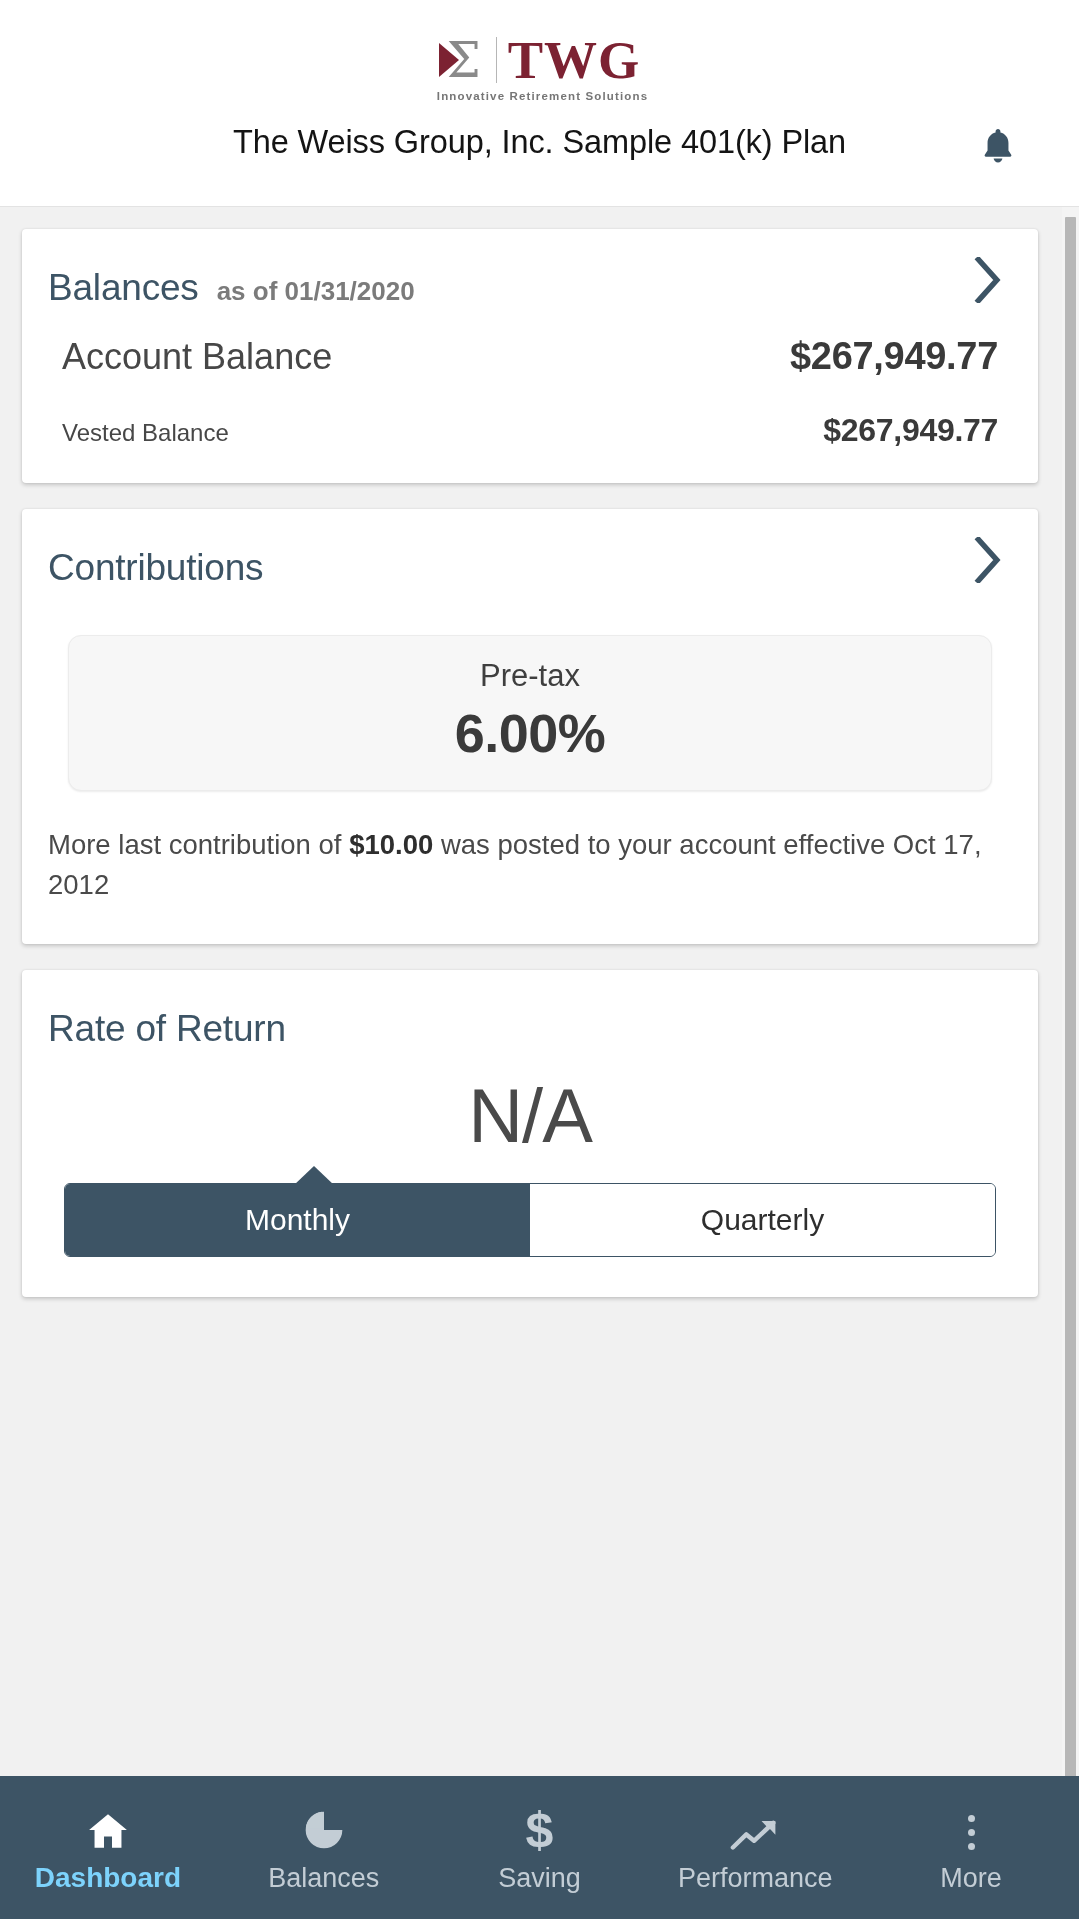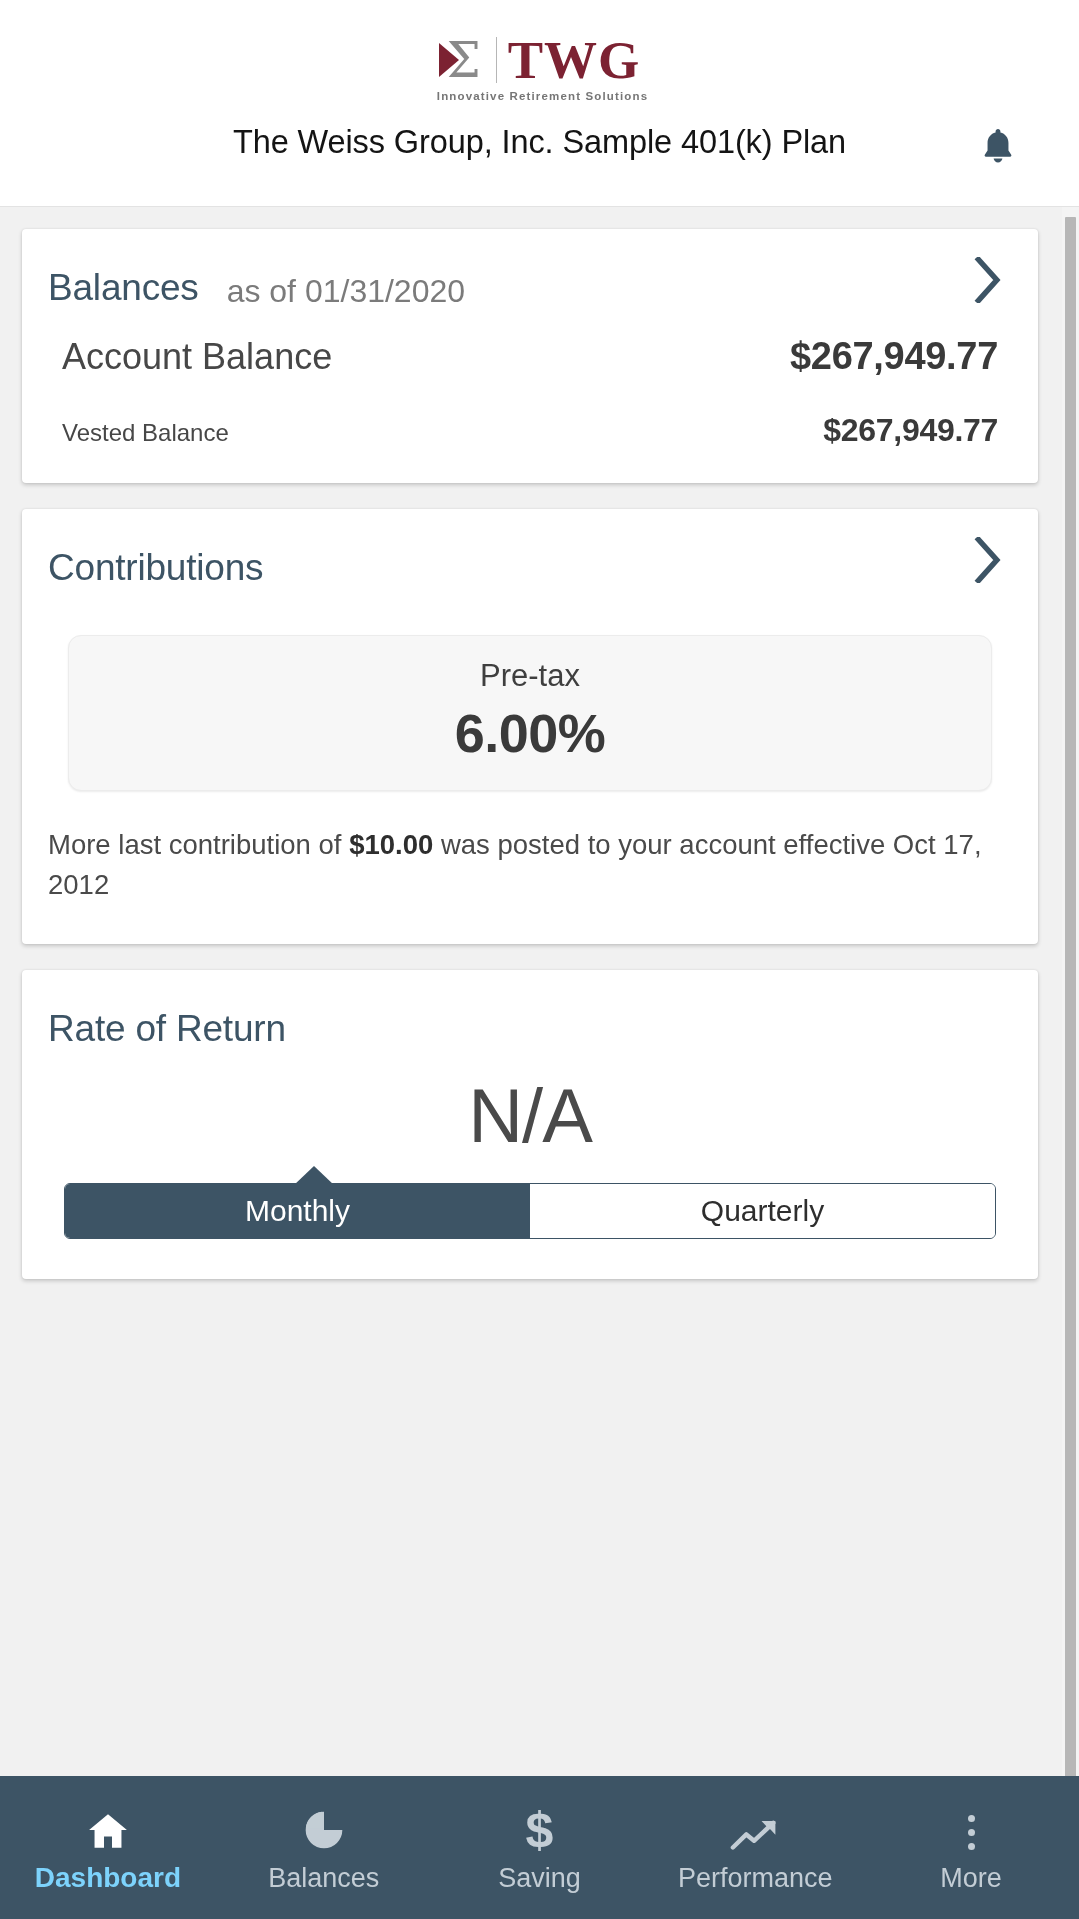--- a/index.html
+++ b/index.html
@@ -154,24 +154,24 @@
   }
 
   .card-title {
     font-size: 37px;
     color: #3d5465;
     font-weight: 400;
     letter-spacing: -0.2px;
   }
 
   .card-subtitle {
-    font-size: 32px;
+    font-size: 26px;
     color: #7b7b7b;
-    font-weight: 400;
-    margin-left: 28px;
+    font-weight: 700;
+    margin-left: 18px;
     position: relative;
     top: 3px;
   }
 
   .chev {
     position: absolute;
     right: 2px;
     top: 26px;
     width: 44px;
     height: 50px;
@@ -242,21 +242,21 @@
     border-left: 21px solid transparent;
     border-right: 21px solid transparent;
     border-bottom: 20px solid #3d5465;
   }
 
   .toggle {
     display: flex;
     border-radius: 6px;
     overflow: hidden;
     border: 1.5px solid #3d5465;
-    height: 56px;
+    height: 74px;
   }
 
   .toggle-seg {
     flex: 1;
     display: flex;
     align-items: center;
     justify-content: center;
     font-size: 30px;
     font-weight: 400;
   }

